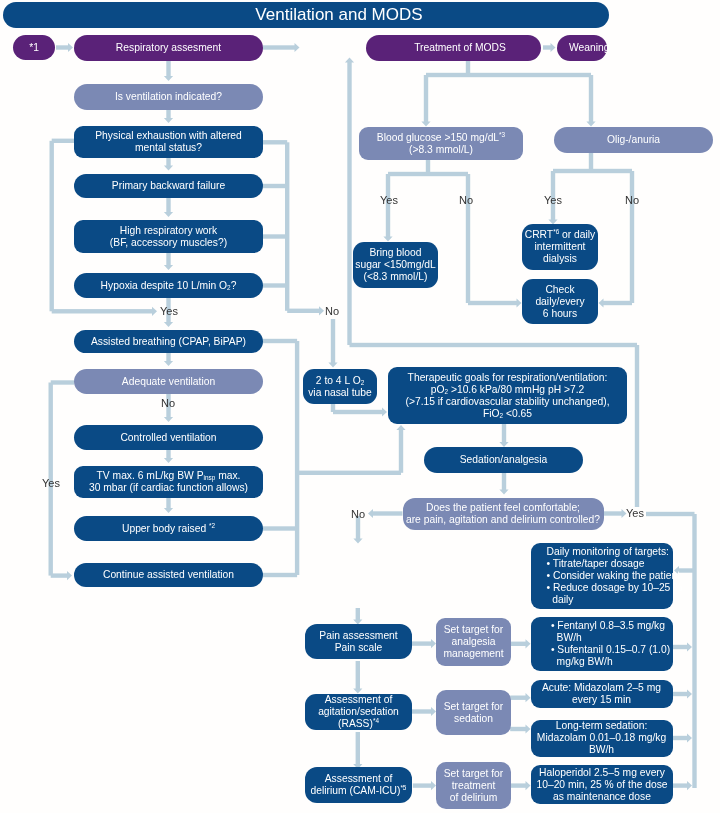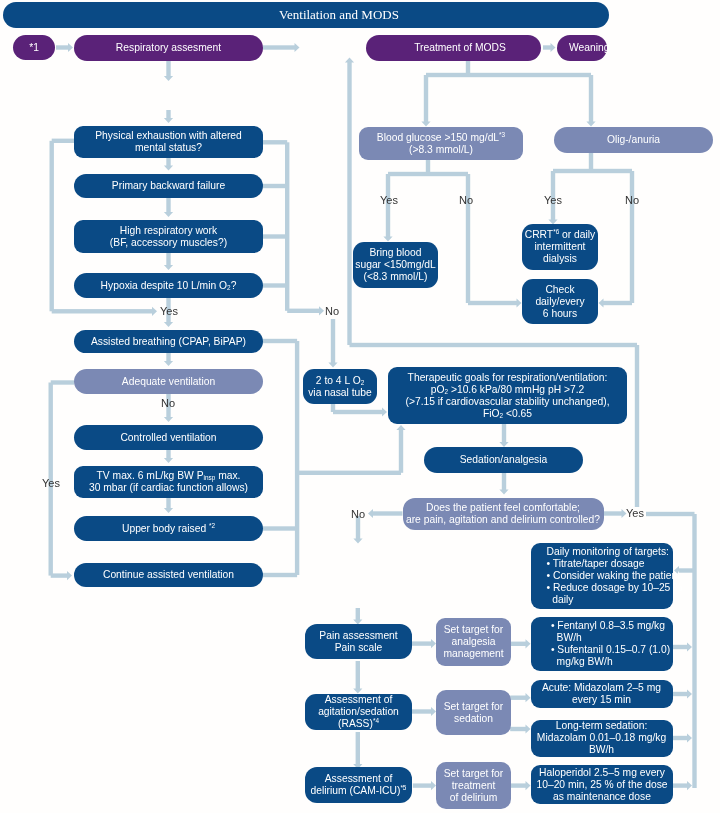--- a/index.html
+++ b/index.html
@@ -12,21 +12,21 @@
   svg#wires{position:absolute;left:0;top:0;width:720px;height:813px;z-index:1;}
   .node{position:absolute;box-sizing:border-box;display:flex;align-items:center;
         justify-content:center;text-align:center;color:#ffffff;
         font-size:10.3px;line-height:12px;z-index:3;}
   .node > span{display:block;width:100%;box-sizing:border-box;}
   .navy{background:#0a4a85;}
   .purple{background:#5a2278;}
   .peri{background:#7b89b4;}
   .lbl{position:absolute;color:#333333;font-size:11px;line-height:11px;z-index:4;
        white-space:nowrap;}
-  .ttl{font-size:13px;font-family:Liberation Serif, serif;}
+  .ttl{font-size:17px;}
   sup{font-size:6.4px;vertical-align:super;line-height:0;}
   sub{font-size:6.4px;vertical-align:-0.16em;line-height:0;}
   .blist{text-align:left;margin-left:21px;}
   .blist b{display:block;font-weight:normal;padding-left:8px;text-indent:-8px;white-space:nowrap;}
 </style>
 </head>
 <body>
 
 <div id="stage">
   <svg id="wires" viewBox="0 0 720 813">
@@ -156,20 +156,23 @@
   </div>
 
   <div class="node purple" style="left:13px;top:35px;width:42px;height:25px;border-radius:12.5px;">
     <span>*1</span>
   </div>
 
   <div class="node purple" style="left:74px;top:35px;width:189px;height:26px;border-radius:13px;">
     <span>Respiratory assesment</span>
   </div>
 
+  <div class="node peri" style="left:74px;top:84px;width:189px;height:26px;border-radius:13px;">
+    <span>Is ventilation indicated?</span>
+  </div>
 
   <div class="node navy" style="left:74px;top:126px;width:189px;height:32px;border-radius:9px;">
     <span>
       <i style="font-style:normal">Physical exhaustion with altered</i><br>
       <i style="font-style:normal">mental status?</i>
     </span>
   </div>
 
   <div class="node navy" style="left:74px;top:174px;width:189px;height:24px;border-radius:12px;">
     <span>Primary backward failure</span>

